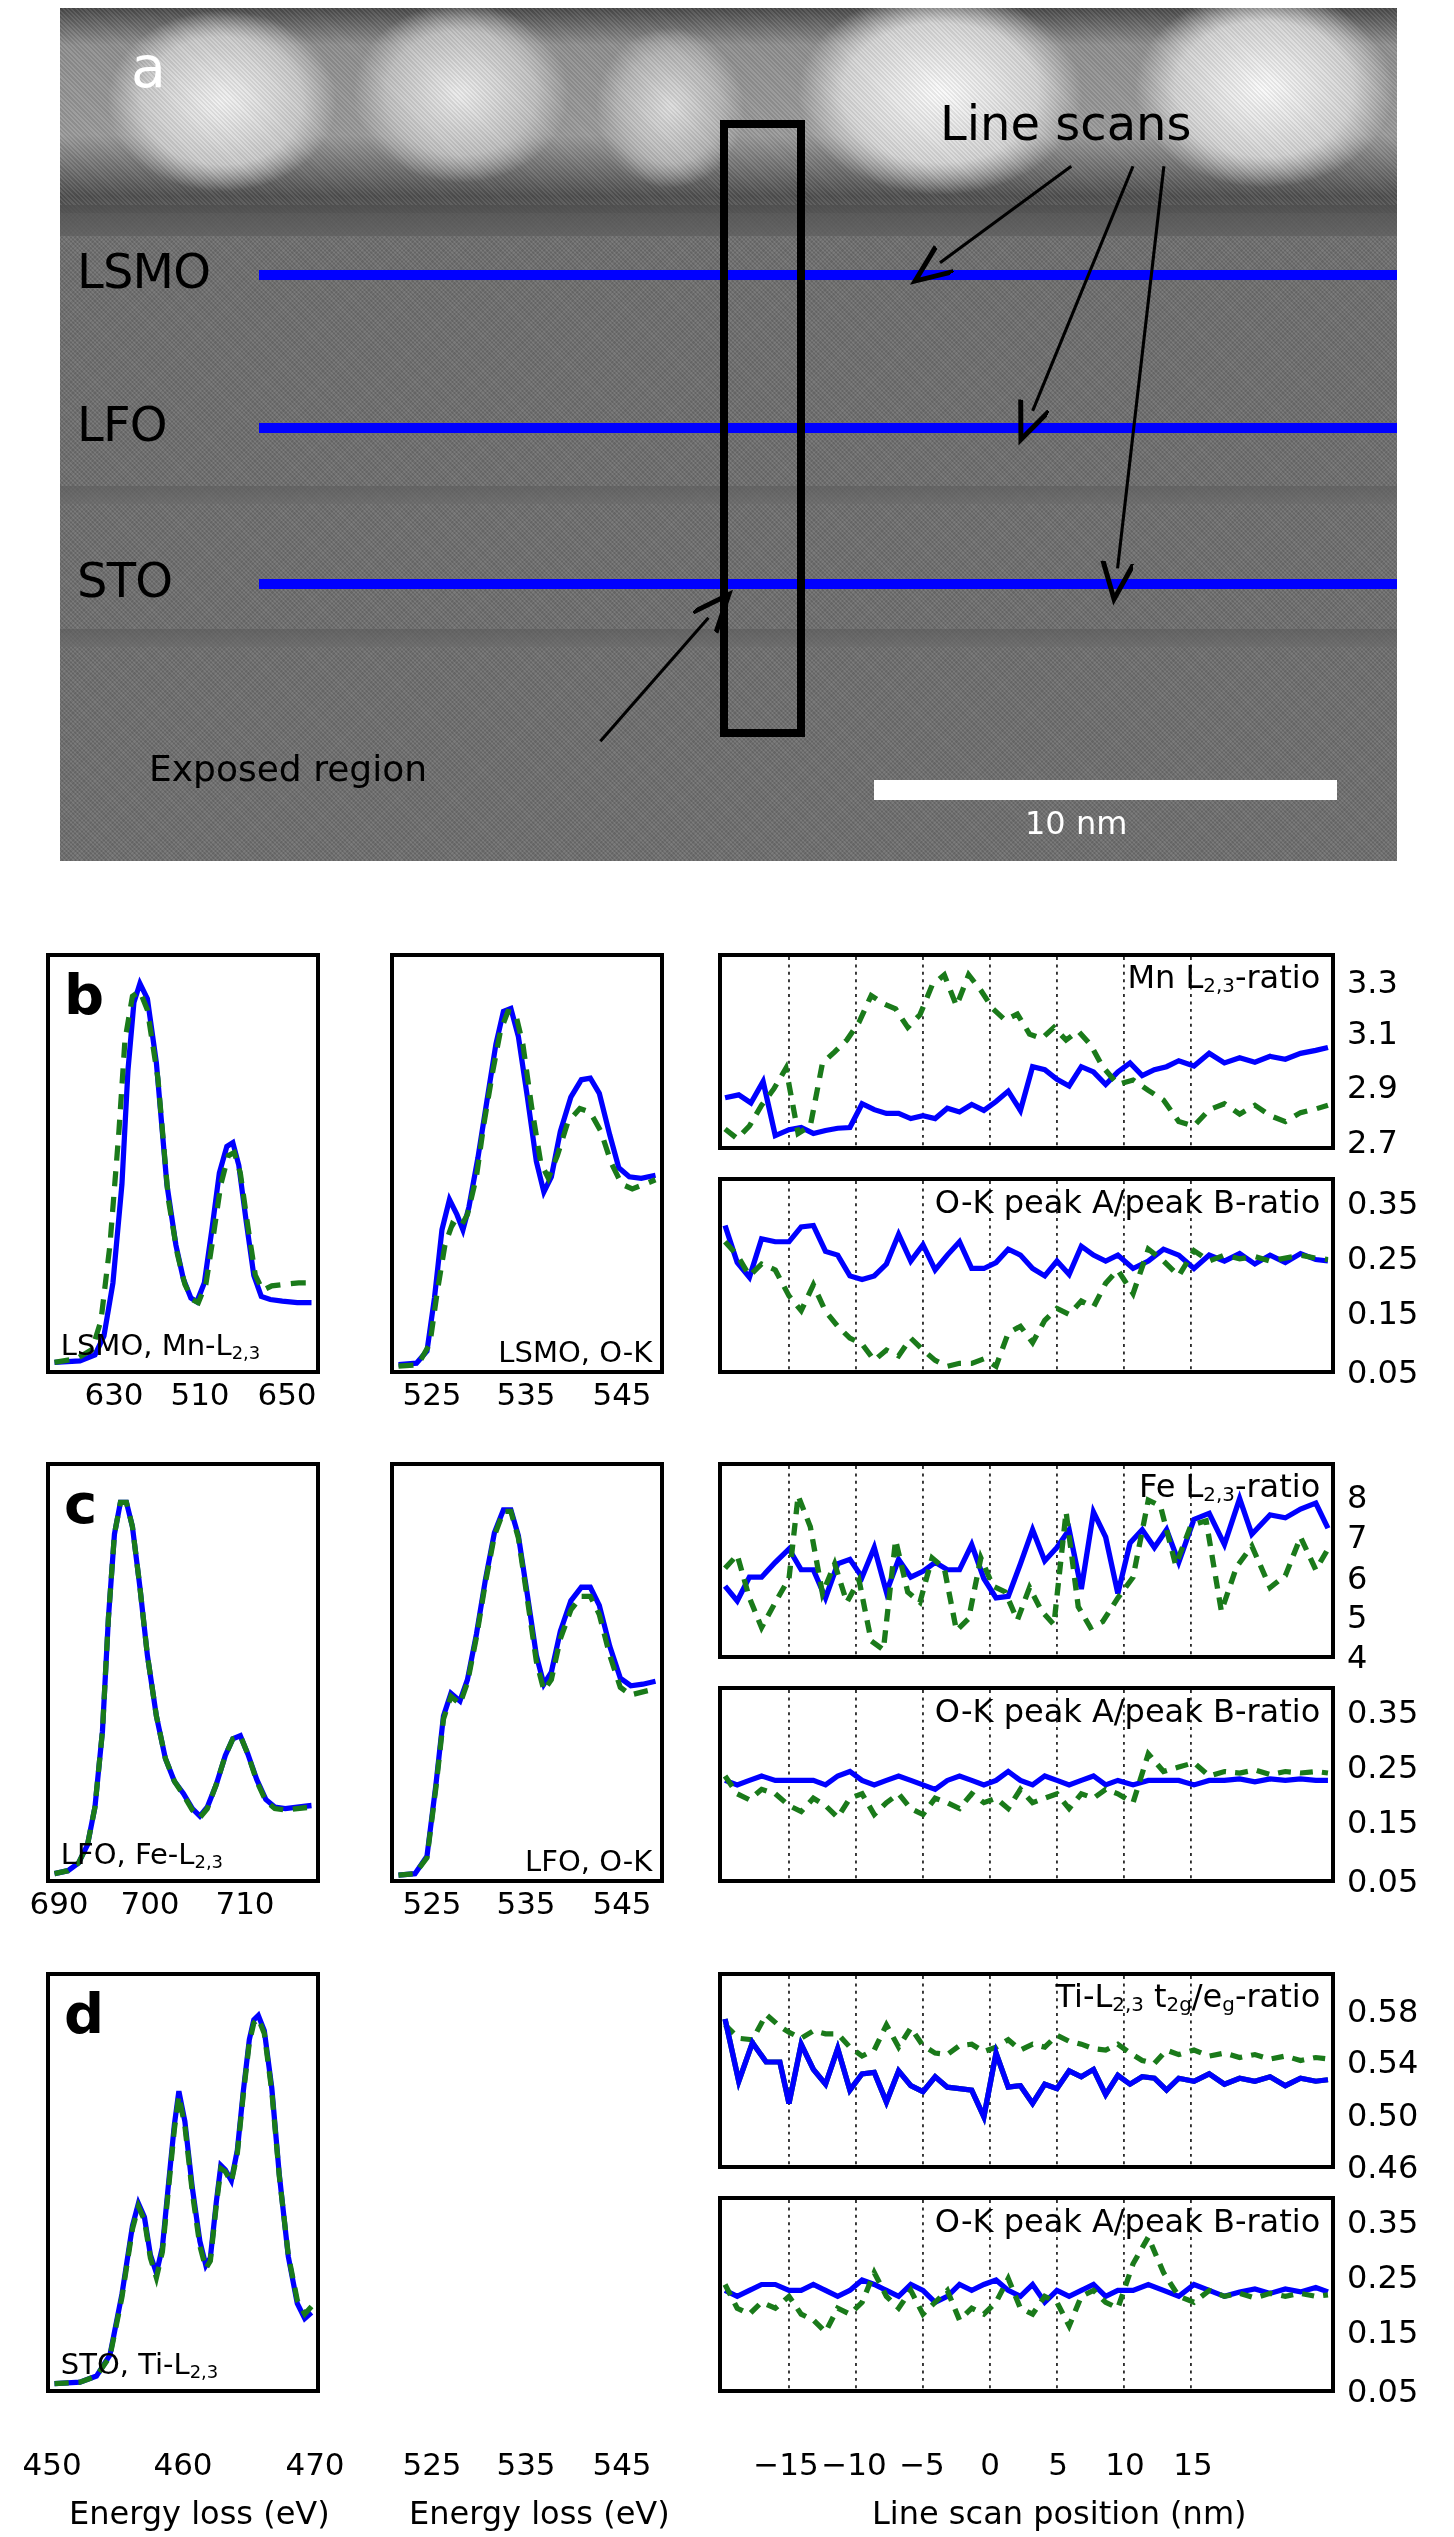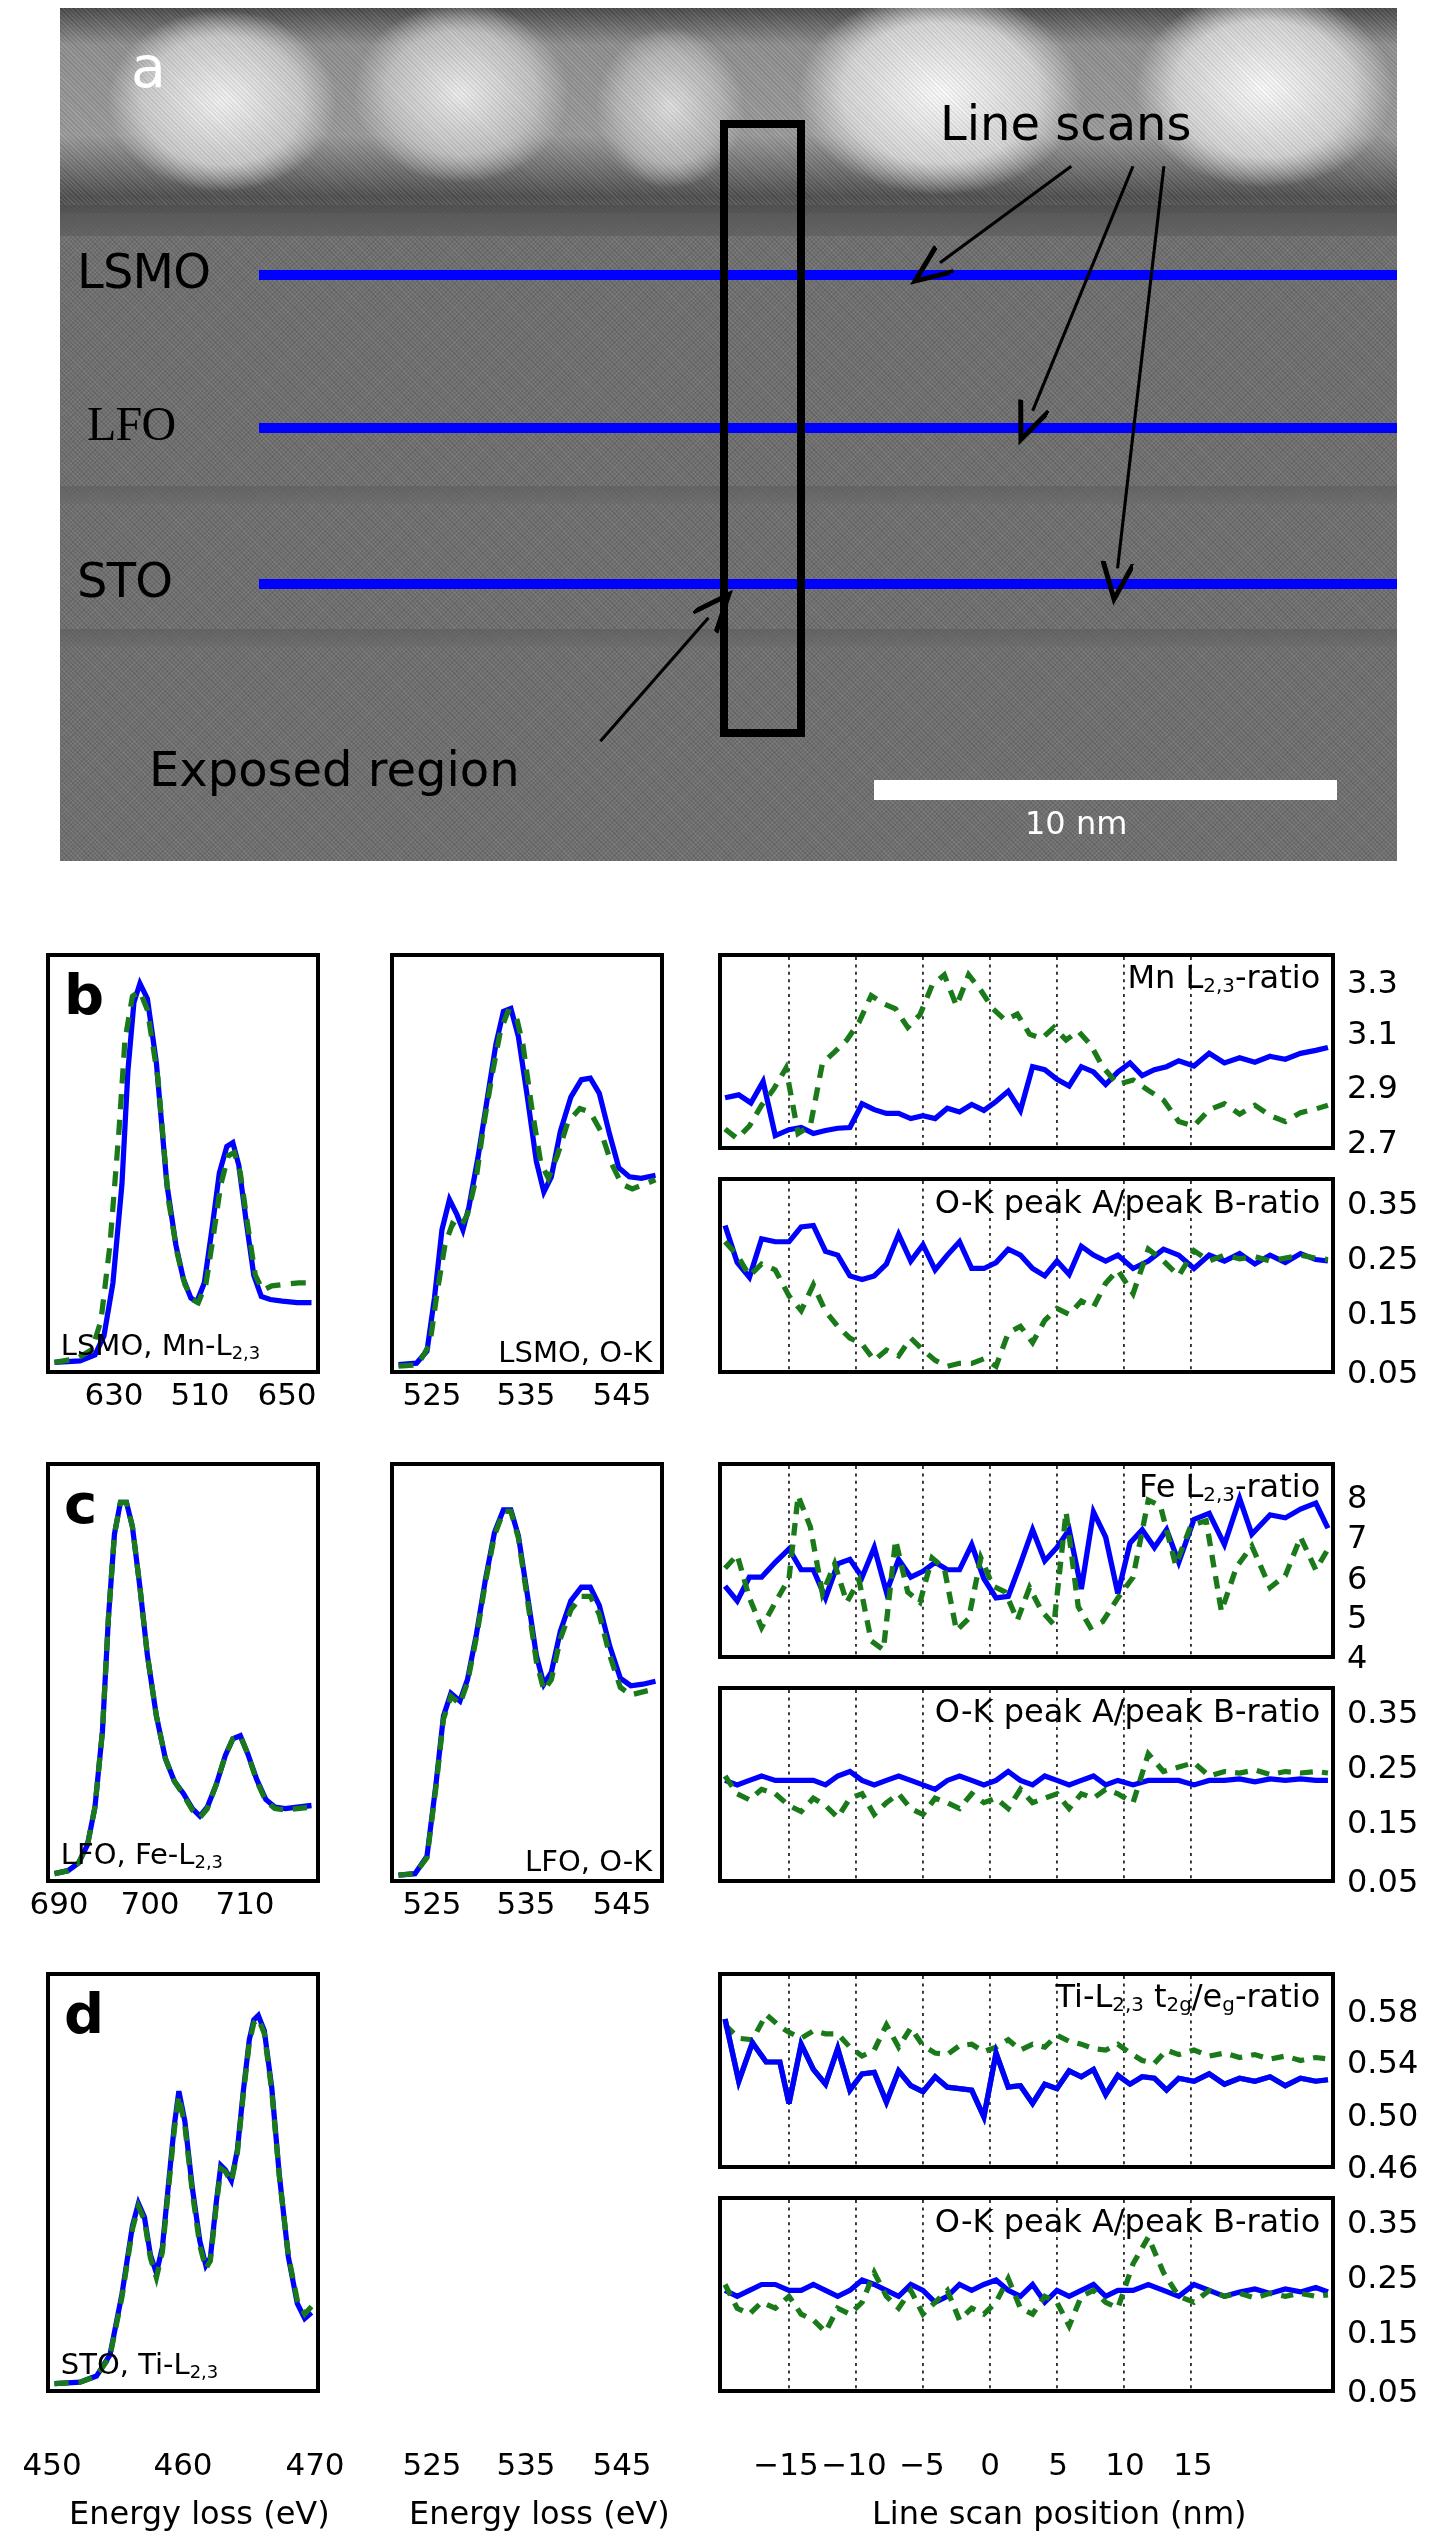--- a/index.html
+++ b/index.html
@@ -27,28 +27,28 @@
   #band-lfo{top:478px;height:18.5px;background:linear-gradient(#5c5c5c,#6b6b6b);opacity:.6;}
   #band-sto{top:621px;height:18.5px;background:linear-gradient(#5a5a5a,#6b6b6b);opacity:.6;}
 
   .scan-line{position:absolute;height:10.8px;background:#0000ff;left:199px;width:1138px;}
   #scan-lsmo{top:262px;}
   #scan-lfo{top:415px;}
   #scan-sto{top:571px;}
 
   .stem-label{position:absolute;color:#000;font-size:48px;line-height:48px;letter-spacing:-0.8px;}
   #lbl-lsmo{left:17px;top:239px;}
-  #lbl-lfo{left:27px;top:392px;font-family:Liberation Serif, serif;}
+  #lbl-lfo{left:17px;top:392px;}
   #lbl-sto{left:17px;top:548px;}
   #lbl-a{position:absolute;left:71px;top:31px;color:#fff;font-size:57px;line-height:57px;}
 
   #exposed-box{position:absolute;left:660px;top:112px;width:85px;height:617px;border:8.5px solid #000;box-sizing:border-box;}
 
   #lbl-linescans{position:absolute;left:880px;top:91px;font-size:48px;color:#000;line-height:48px;}
-  #lbl-exposed{position:absolute;left:89px;top:737px;font-size:48px;color:#000;line-height:48px;}
+  #lbl-exposed{position:absolute;left:89px;top:737px;font-size:36px;color:#000;line-height:48px;}
 
   #scalebar{position:absolute;left:814px;top:772px;width:463px;height:20px;background:#fff;}
   #scalebar-label{position:absolute;left:965px;top:799px;color:#fff;font-size:32px;line-height:32px;}
 
   svg.overlay{position:absolute;inset:0;width:100%;height:100%;pointer-events:none;}
 
   
   #figure-body{position:absolute;left:0;top:945px;width:1455px;height:1592px;}
 
   .row{position:absolute;left:0;width:1455px;height:471px;}

